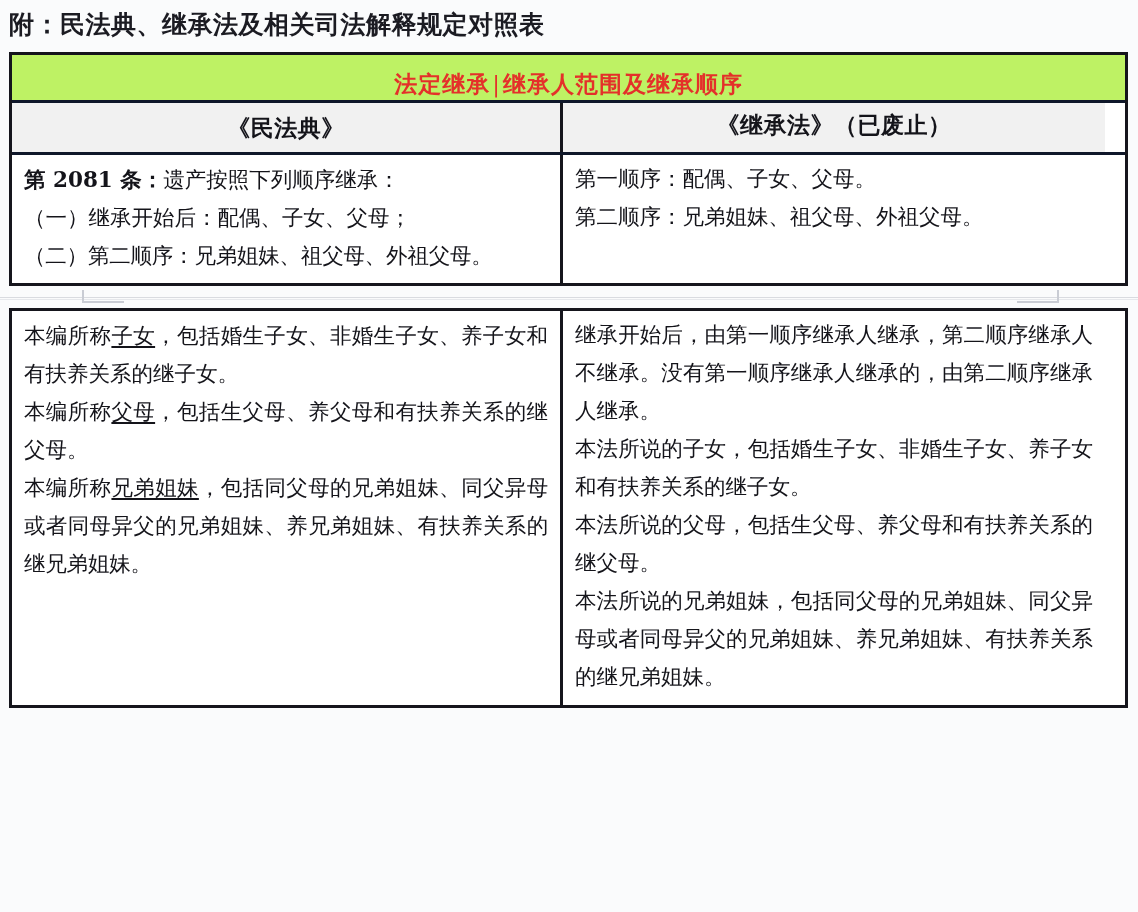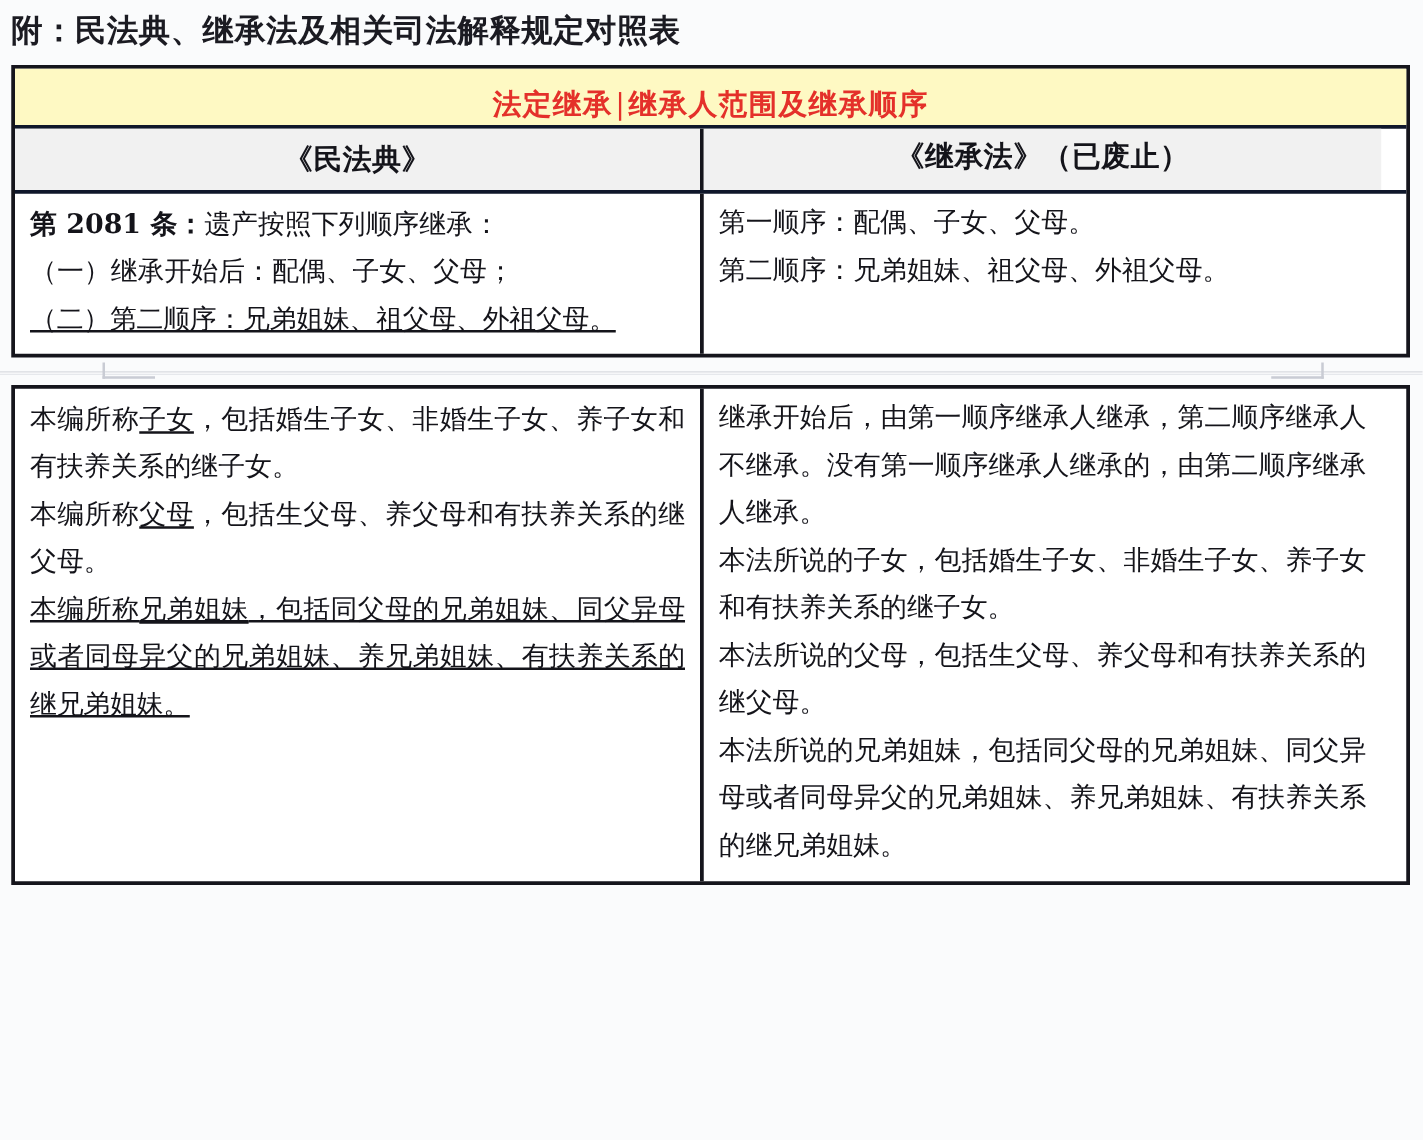--- a/index.html
+++ b/index.html
@@ -64,21 +64,21 @@
     color: #14141a;
   }
   .cell.left  { width: 551px; border-right: 3px solid #15151c; }
   .cell.right { width: 542px; font-family: Liberation Mono, monospace; }
 
   
   .banner {
     height: 45px;
     line-height: 45px;
     text-align: center;
-    background: #fef9c3;
+    background: #bef264;
     color: #e4302a;
     font-size: 23px;
     font-weight: bold;
     letter-spacing: 1px;
   }
   .banner .bar {
     display: inline-block;
     padding: 0 2px;
     font-weight: normal;
   }
@@ -97,21 +97,21 @@
   }
 
   
   p.para {
     margin: 0;
     text-indent: 0;
   }
   p.para + p.para { margin-top: 0; }
   .bold { font-weight: bold; }
   .uline { text-decoration: underline; text-underline-offset: 3px; }
-  .tight { letter-spacing: -0.2px; text-decoration: underline; }
+  .tight { letter-spacing: -0.2px; }
   .just { text-align: justify; text-align-last: left; }
 
   
   .gap-lines {
     position: absolute;
     left: 0;
     width: 1138px;
     height: 24px;
   }
   .gap-lines .hair {

